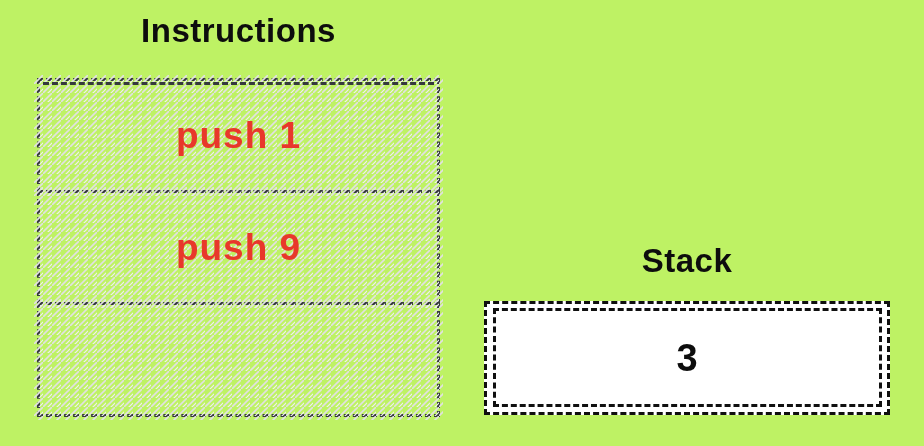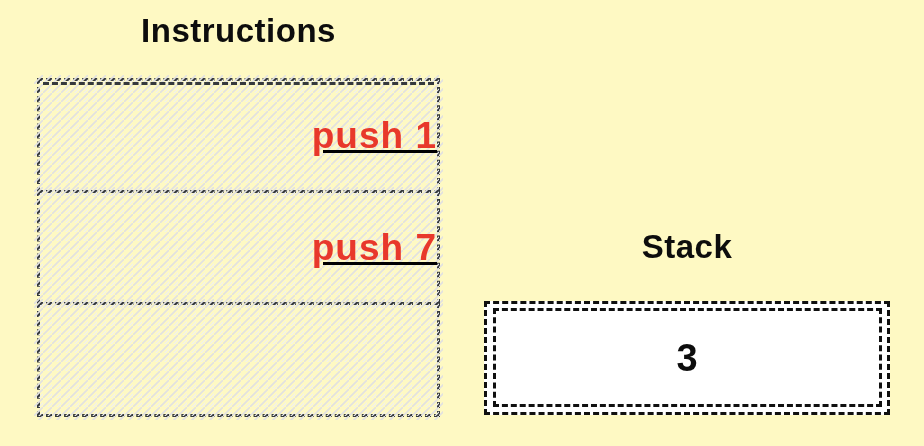--- a/index.html
+++ b/index.html
@@ -3,52 +3,51 @@
 <meta charset="utf-8">
 <style>
   * { margin: 0; padding: 0; box-sizing: border-box; }
   html, body { background: #ffffff; }
   body { font-family: "Liberation Sans", sans-serif; }
 
   .canvas {
     position: relative;
     width: 924px;
     height: 446px;
-    background: #fef9c3;
+    background: #bef264;
     overflow: hidden;
   }
 
   .group-title {
     position: absolute;
     text-align: center;
     font-size: 33px;
     font-weight: 700;
     color: #0d0d0d;
     letter-spacing: 0.5px;
   }
   .instructions-title { left: 37px; top: 12px; width: 403px; }
-  .stack-title        { left: 484px; top: 228px; width: 406px; }
+  .stack-title        { left: 484px; top: 242px; width: 406px; }
 
   .instruction-rows {
     position: absolute;
     left: 37px;
     top: 78px;
     width: 403px;
   }
 
   .instruction-row {
     position: relative;
     z-index: 0;
     height: 115px;
     border: 3px dashed #35393d;
     background: transparent;
     display: flex;
     align-items: center;
-    justify-content: flex-end;
-    text-decoration: underline;
+    justify-content: center;
   }
   .instruction-row + .instruction-row { margin-top: -3px; }
 
   
   .instruction-row.double-top::before {
     content: "";
     position: absolute;
     left: 3px; right: 3px; top: 1px;
     border-top: 3px dashed #35393d;
     pointer-events: none;
@@ -120,21 +119,21 @@
       <svg class="hatch-svg" aria-hidden="true">
         <rect x="0" y="0" width="100%" height="100%" fill="url(#hatch)"></rect>
       </svg>
       <span class="instruction-label">push 1</span>
     </div>
 
     <div class="instruction-row">
       <svg class="hatch-svg" aria-hidden="true">
         <rect x="0" y="0" width="100%" height="100%" fill="url(#hatch)"></rect>
       </svg>
-      <span class="instruction-label">push 7</span>
+      <span class="instruction-label">push 9</span>
     </div>
 
     <div class="instruction-row">
       <svg class="hatch-svg" aria-hidden="true">
         <rect x="0" y="0" width="100%" height="100%" fill="url(#hatch)"></rect>
       </svg>
     </div>
 
   </div>
 

